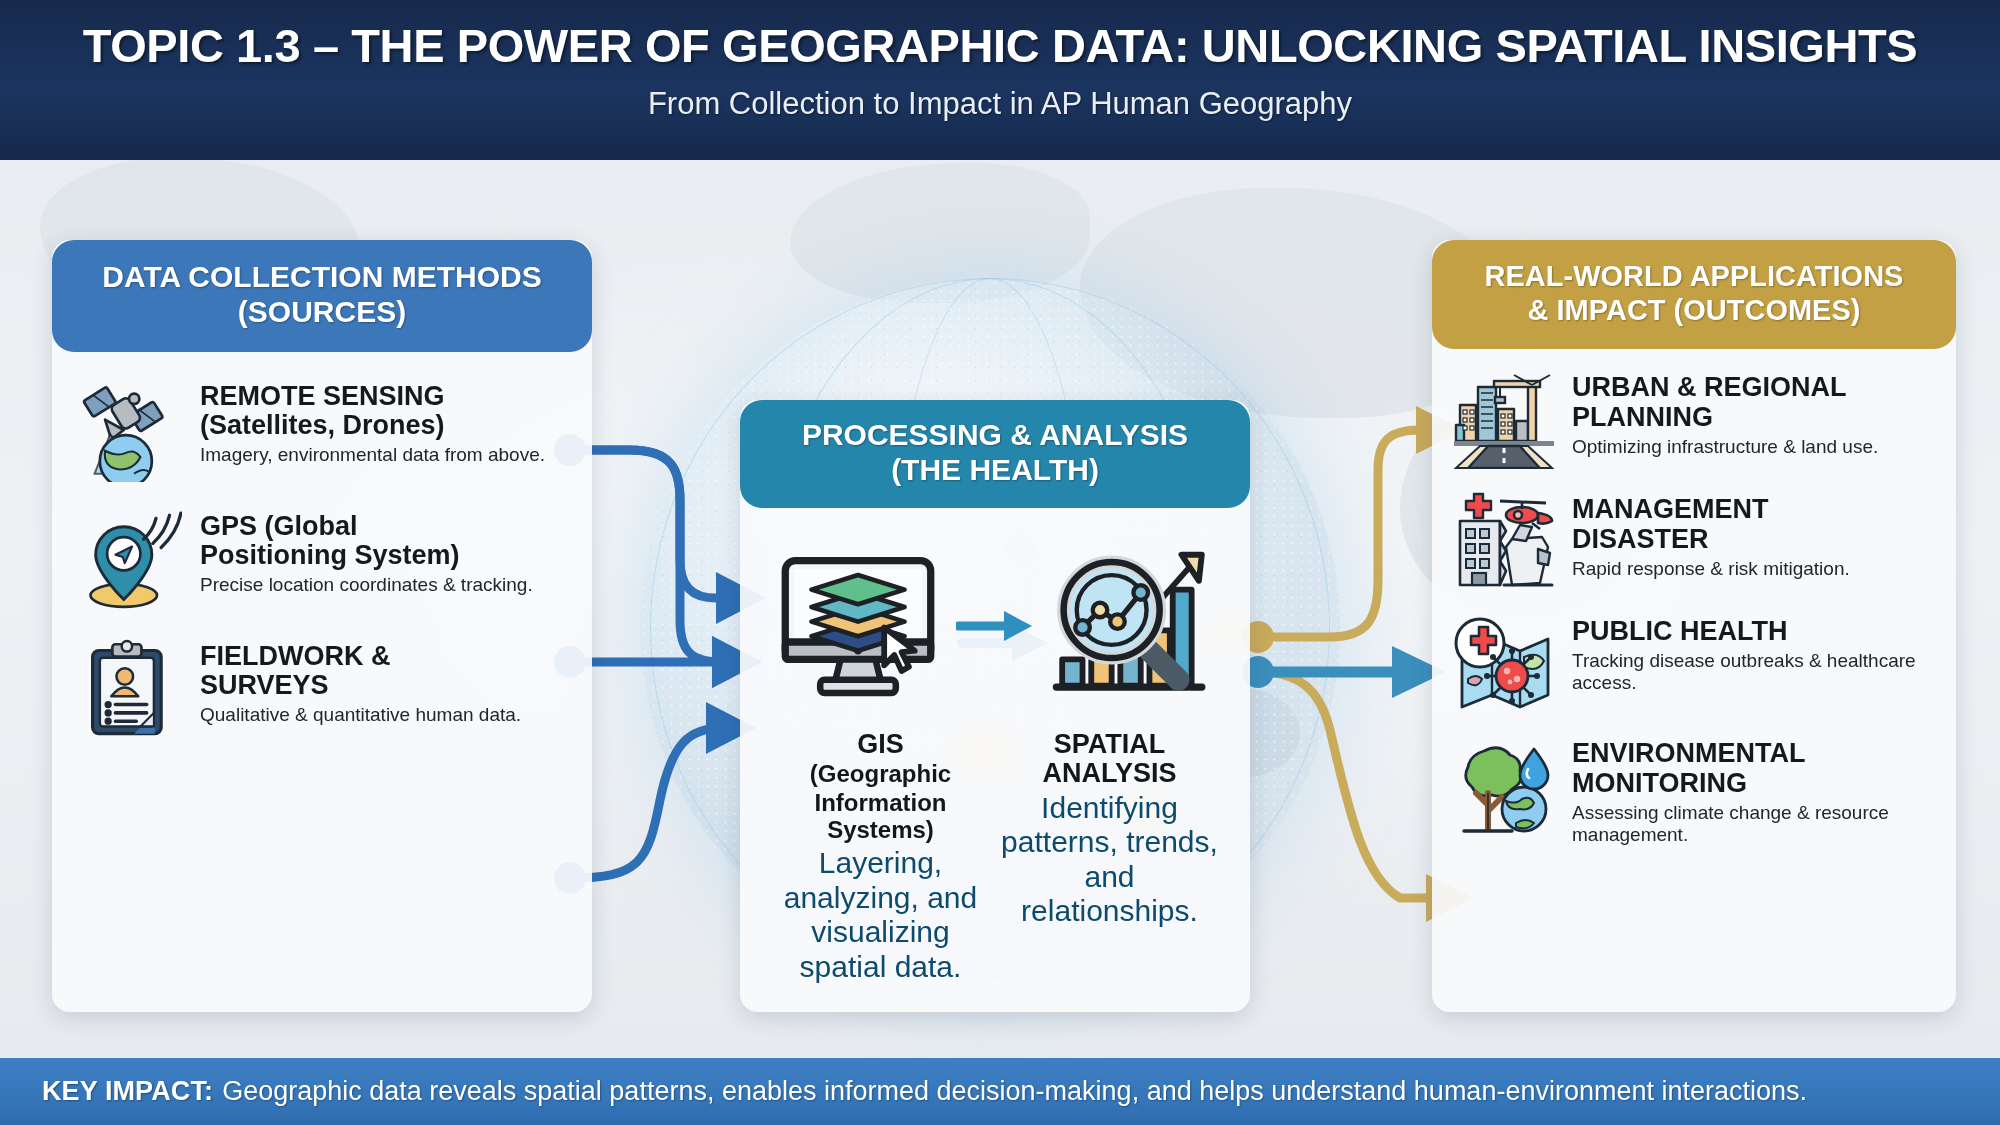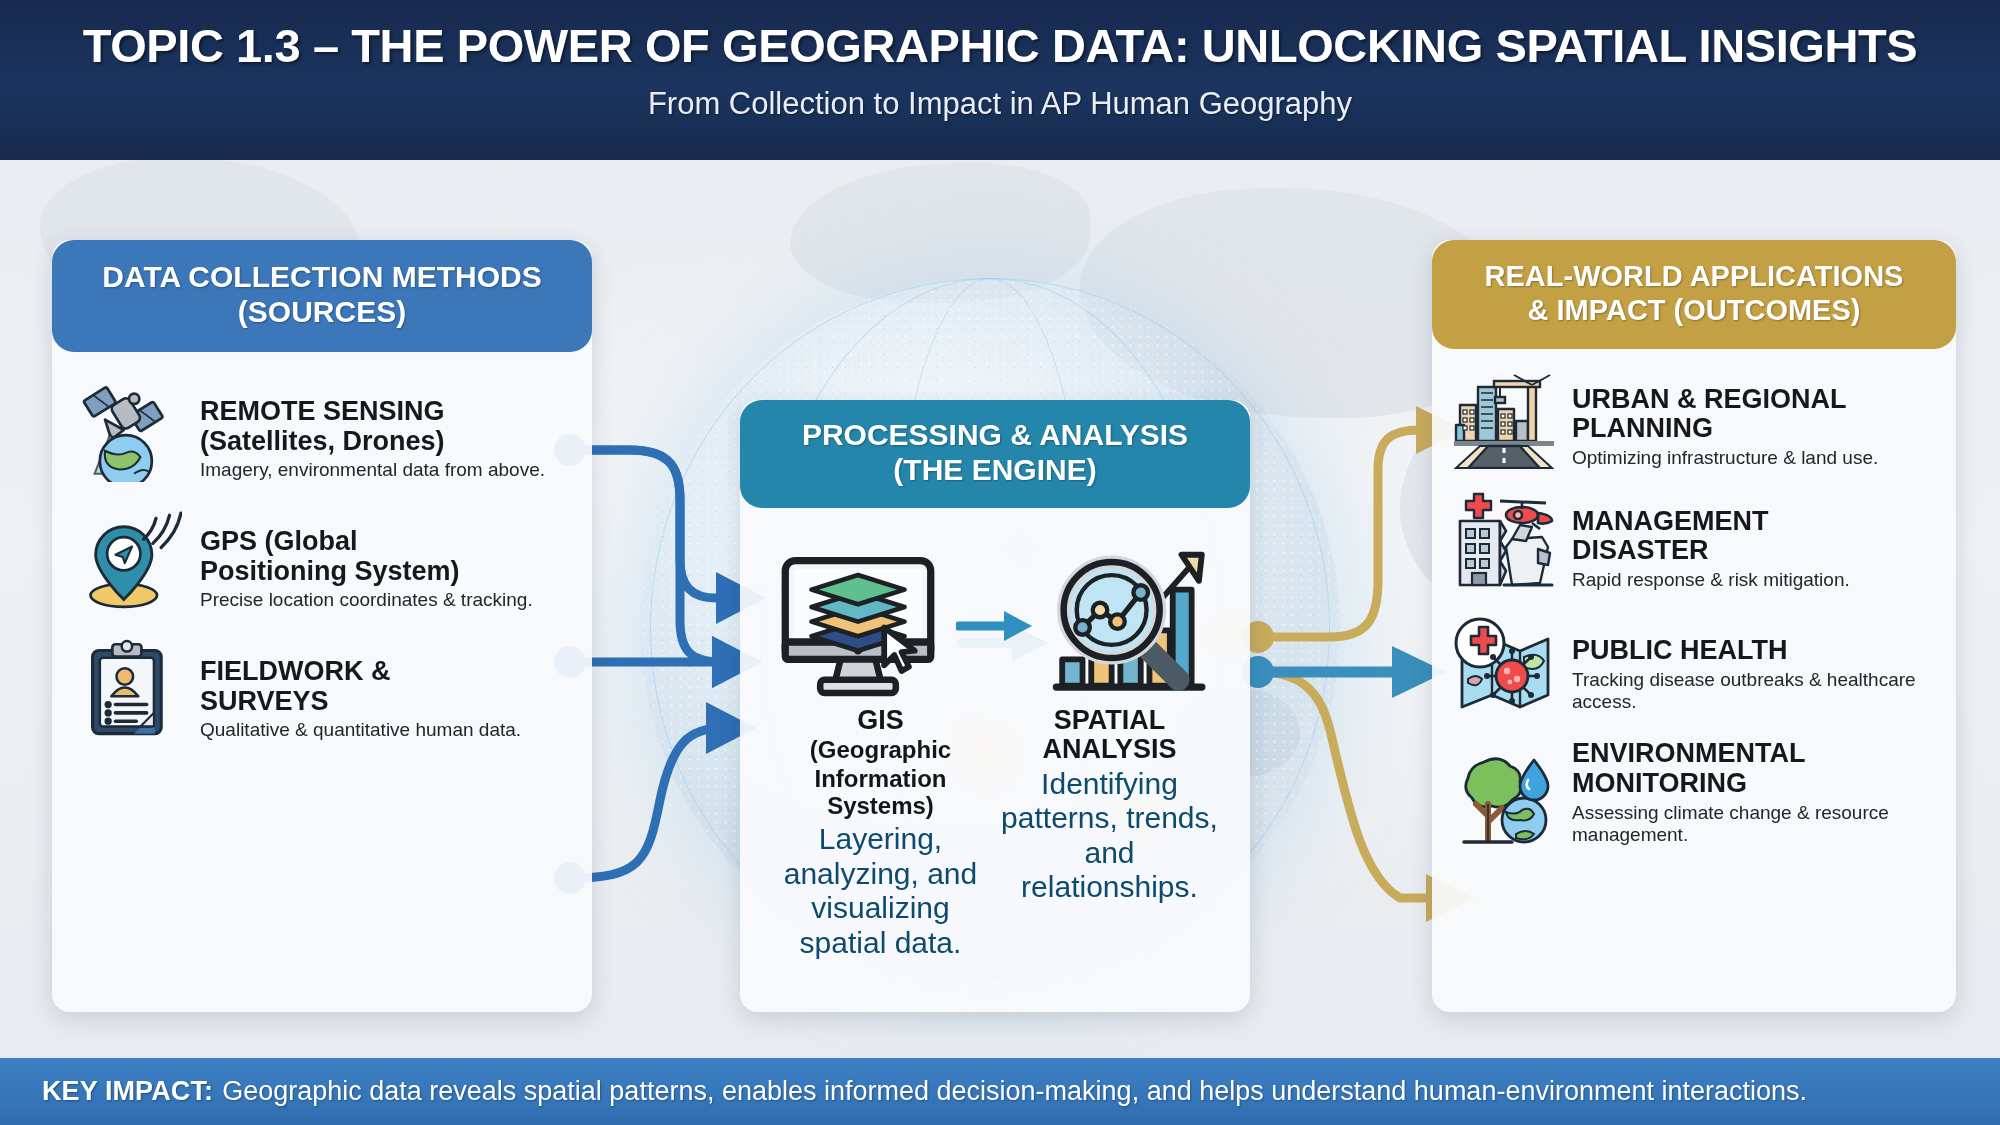--- a/index.html
+++ b/index.html
@@ -115,21 +115,21 @@
   #panel-left  .panel-head { background: #3c77b9; font-size: 30px; padding: 20px 10px 22px; }
   #panel-center{ left: 740px;  top: 400px; width: 510px; height: 612px; }
   #panel-center .panel-head { background: #2586ab; font-size: 30px; padding: 18px 10px 20px; }
   #panel-right { left: 1432px; top: 240px; width: 524px; height: 772px; }
   #panel-right .panel-head { background: #c3a043; font-size: 29px; padding: 20px 10px 22px; }
 
   
   .rows { padding: 26px 22px 0 26px; }
   .row {
     display: flex;
-    align-items: flex-end;
+    align-items: flex-start;
     gap: 18px;
     margin-bottom: 26px;
   }
   .row .ico {
     flex: 0 0 auto;
     width: 104px; height: 104px;
     display: flex; align-items: center; justify-content: center;
   }
   .row .txt { flex: 1 1 auto; padding-top: 4px; }
   .row .ttl {
@@ -155,21 +155,21 @@
     display: flex;
     align-items: center;
     justify-content: space-between;
     padding: 0 6px;
   }
   #engine-icons .eico { width: 180px; height: 160px; }
   #mid-arrow { width: 78px; height: 40px; flex: 0 0 auto; }
   #engine-caps {
     display: flex;
     justify-content: flex-start;
-    margin-top: 0;
+    margin-top: 24px;
     padding: 0 4px;
   }
   .cap { width: 238px; text-align: center; }
   .cap .cap-t {
     font-size: 27px; font-weight: 700; color: #14171a; line-height: 1.08;
   }
   .cap .cap-s {
     font-size: 24px; font-weight: 700; color: #14171a; line-height: 1.12; margin-top: 2px;
   }
   .cap .cap-d {
@@ -355,21 +355,21 @@
           <div class="dsc">Qualitative &amp; quantitative human data.</div>
         </div>
       </div>
 
     </div>
   </div>
 
   <div class="panel" id="panel-center">
     <div class="panel-head">
       <div>PROCESSING &amp; ANALYSIS</div>
-      <div>(THE ENGINE)</div>
+      <div>(THE HEALTH)</div>
     </div>
     <div id="engine-body">
       <div id="engine-icons">
 
         <div class="eico">
           <svg viewBox="0 0 120 110" width="180" height="160">
             <rect x="10" y="10" width="100" height="68" rx="7" fill="#f3f6f9" stroke="#1d2024" stroke-width="5"></rect>
             <rect x="16" y="16" width="88" height="50" fill="#fbfcfd"></rect>
             <rect x="10" y="66" width="100" height="12" rx="2" fill="#b9bfc5" stroke="#1d2024" stroke-width="5"></rect>
             <circle cx="60" cy="72" r="2.6" fill="#1d2024"></circle>

